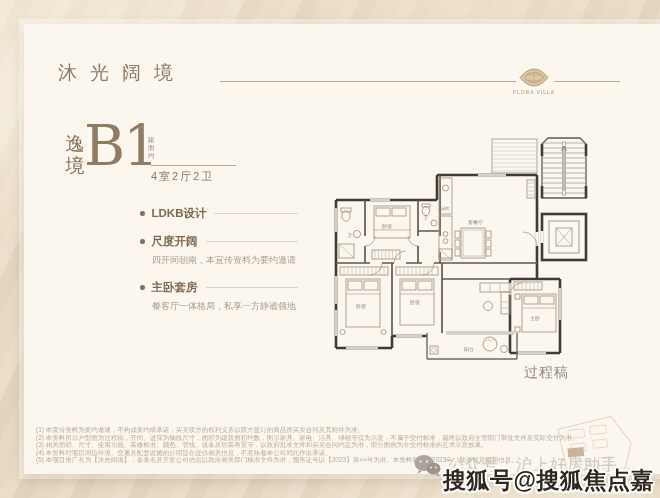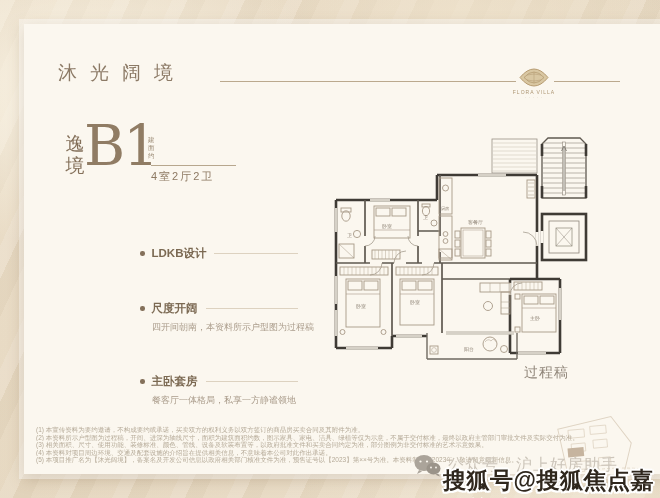--- a/index.html
+++ b/index.html
@@ -26,21 +26,21 @@
   .unit-prefix{position:absolute;left:40px;top:109px;font-size:19px;line-height:22px;color:#84705a;font-weight:500;width:22px;text-align:center;}
   .unit-code{position:absolute;left:60px;top:94px;font-family:"DejaVu Serif",serif;font-size:56px;line-height:1;color:#907c64;letter-spacing:-2px;}
   .area-prefix{position:absolute;left:124px;top:112px;width:9px;font-size:6.5px;line-height:8px;color:#9b8a74;word-break:break-all;}
   .area-row{position:absolute;left:132px;top:98px;display:flex;align-items:flex-end;color:#907c64;}
   .area-value{font-family:"DejaVu Serif",serif;font-size:45px;line-height:1;}
   .area-unit{font-family:"DejaVu Serif",serif;font-size:10px;margin-left:2px;margin-bottom:4px;}
   .area-rule{position:absolute;left:127px;top:141px;width:85px;height:1px;background:#b7a78e;}
   .rooms-label{position:absolute;left:127px;top:145px;font-size:11px;letter-spacing:2px;color:#8d7962;}
   
   .features{position:absolute;left:116px;top:182px;width:158px;}
-  .feature{margin-bottom:13px;margin-top:40px;}
+  .feature{margin-bottom:13px;}
   .feature-title-row{display:flex;align-items:center;}
   .bullet{width:4.5px;height:4.5px;border-radius:50%;background:#84705a;flex:0 0 auto;}
   .feature-title{margin-left:7px;font-size:11.5px;font-weight:bold;color:#7b6952;white-space:nowrap;}
   .feature-rule{flex:1;height:1px;background:#ddd2c0;margin-left:8px;}
   .feature-desc{margin:5px 0 0 12px;font-size:9px;color:#aa9c8b;white-space:nowrap;}
   
   .floorplan{position:absolute;left:306px;top:112px;}
   .draft-note{position:absolute;left:500px;top:340px;font-size:14px;letter-spacing:1px;color:#90867a;text-align:center;}
   .sketch{position:absolute;left:530px;top:392px;opacity:.55;transform:rotate(-5deg);}
   
@@ -84,21 +84,21 @@
           <span class="feature-title">LDKB设计</span>
           <span class="feature-rule"></span>
         </div>
       </div>
       <div class="feature">
         <div class="feature-title-row">
           <span class="bullet"></span>
           <span class="feature-title">尺度开阔</span>
           <span class="feature-rule"></span>
         </div>
-        <div class="feature-desc">四开间朝南，本资料所示户型图为过程稿</div>
+        <div class="feature-desc">四开间朝南，本宣传资料为要约邀请</div>
       </div>
       <div class="feature">
         <div class="feature-title-row">
           <span class="bullet"></span>
           <span class="feature-title">主卧套房</span>
           <span class="feature-rule"></span>
         </div>
         <div class="feature-desc">餐客厅一体格局，私享一方静谧领地</div>
       </div>
     </div>

